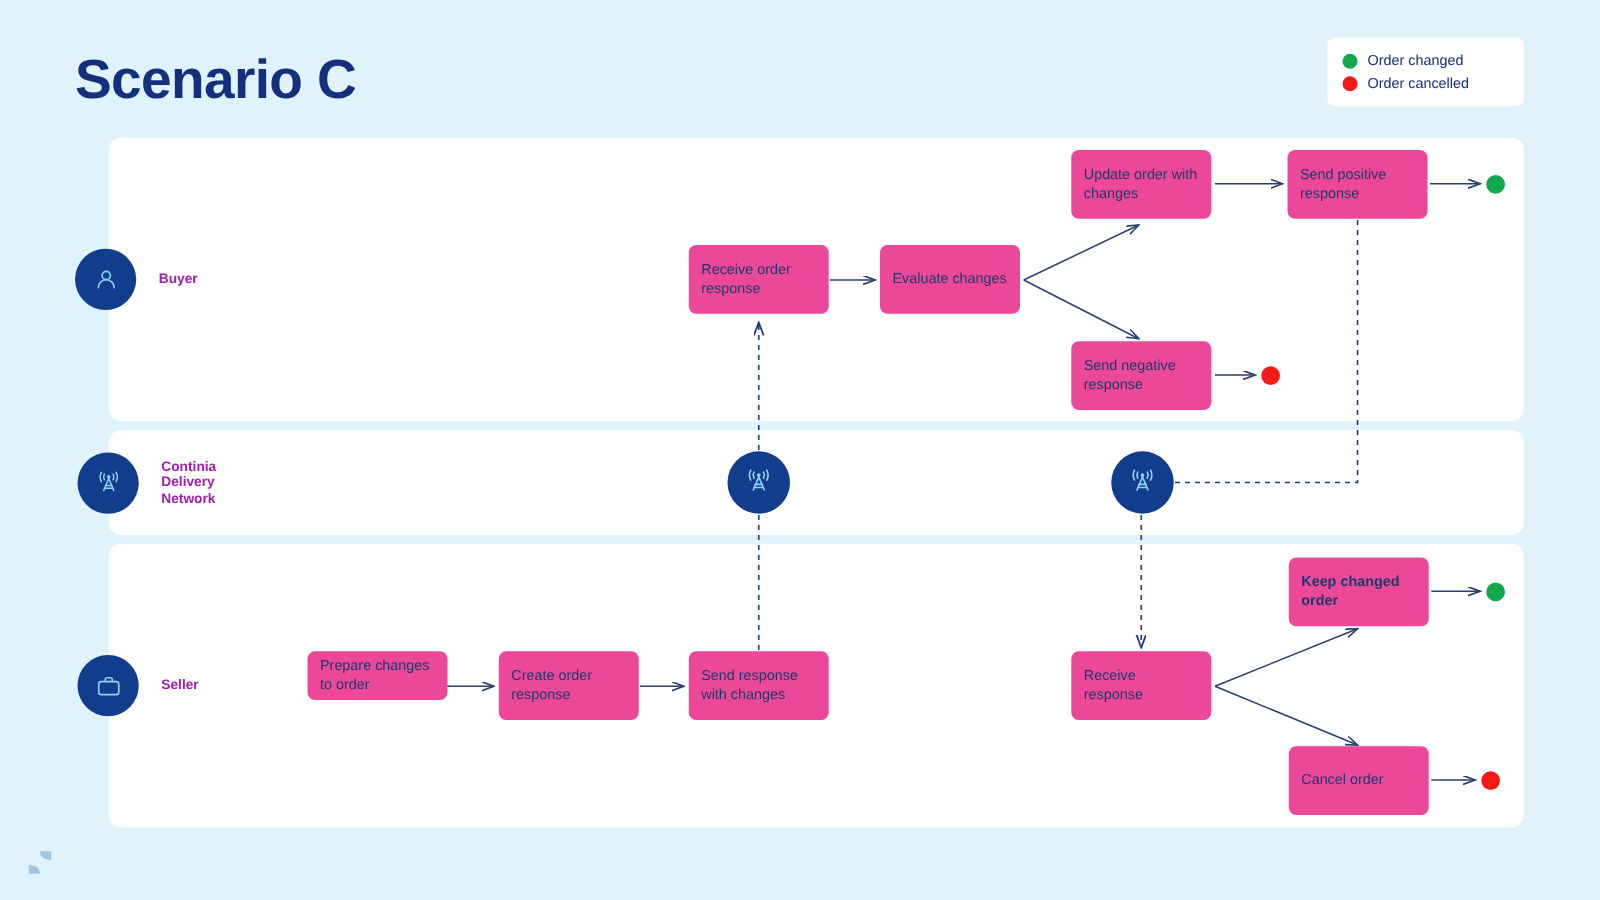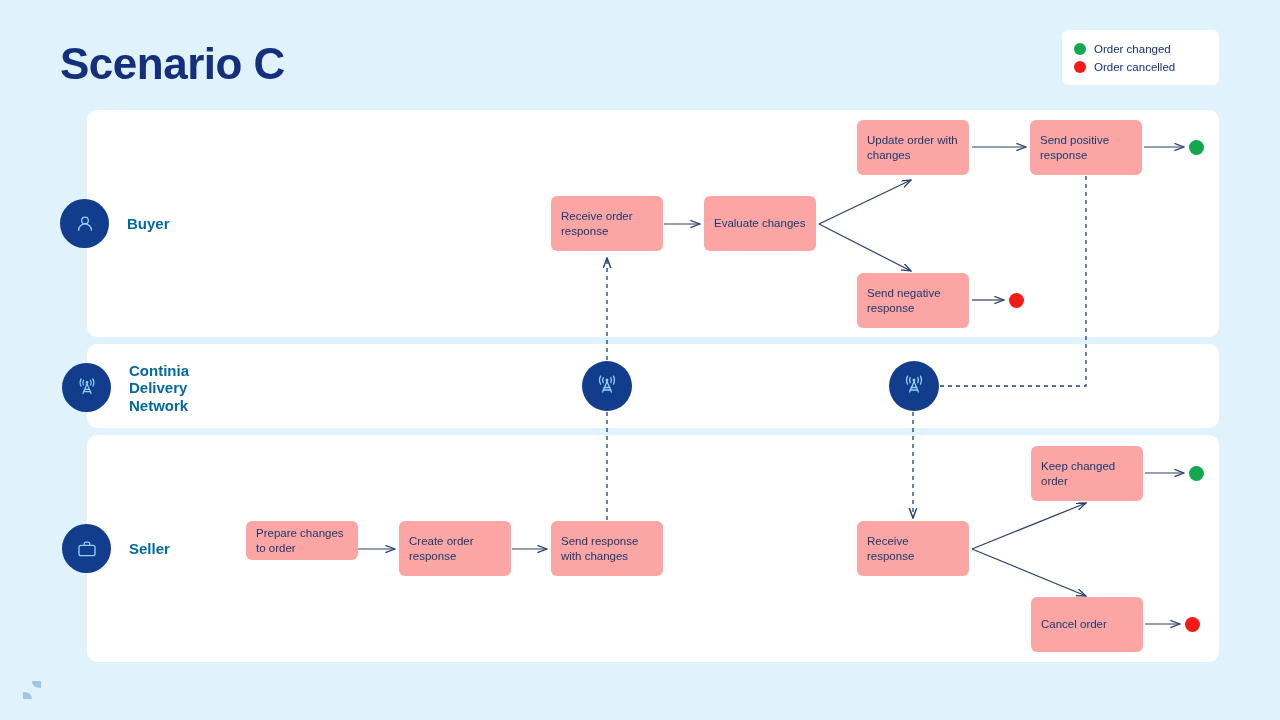--- a/index.html
+++ b/index.html
@@ -62,31 +62,31 @@
     width: 49px; height: 49px;
     border-radius: 50%;
     background: #123C8C;
     display: flex; align-items: center; justify-content: center;
     flex: none;
   }
   #actor-buyer  { left: 60px; top: 199px; }
   #actor-cdn    { left: 62px; top: 362px; }
   #actor-seller { left: 62px; top: 524px; }
   .actor-label {
-    font-size: 15px;
+    font-size: 11px;
     font-weight: bold;
-    color: #0369a1;
+    color: #a21caf;
     line-height: 1.15;
     white-space: pre-line;
   }
 
   
   .node {
     position: absolute;
-    background: #fca5a5;
+    background: #ec4899;
     border-radius: 6px;
     color: #1B3A6B;
     font-size: 11.5px;
     line-height: 1.25;
     padding: 0 10px;
     display: flex;
     align-items: center;
   }
   .node span { display: block; }
 
@@ -191,21 +191,21 @@
   </div>
   <div class="node" style="left:551px; top:521px; width:112px; height:55px;">
     <span>Send response with changes</span>
   </div>
   <div class="node" style="left:399px; top:521px; width:112px; height:55px;">
     <span>Create order response</span>
   </div>
   <div class="node" style="left:857px; top:521px; width:112px; height:55px;">
     <span>Receive response</span>
   </div>
-  <div class="node" style="left:1031px; top:446px; width:112px; height:55px;">
+  <div class="node" style="left:1031px; top:446px; width:112px; height:55px;font-weight:bold;">
     <span>Keep changed order</span>
   </div>
   <div class="node" style="left:1031px; top:597px; width:112px; height:55px;">
     <span>Cancel order</span>
   </div>
 
   <div class="endpoint" style="left:1189px; top:466px; background:#12A84E;"></div>
   <div class="endpoint" style="left:1185px; top:617px; background:#F41A18;"></div>
 
   <div class="hub" style="left:582px; top:361px;">

